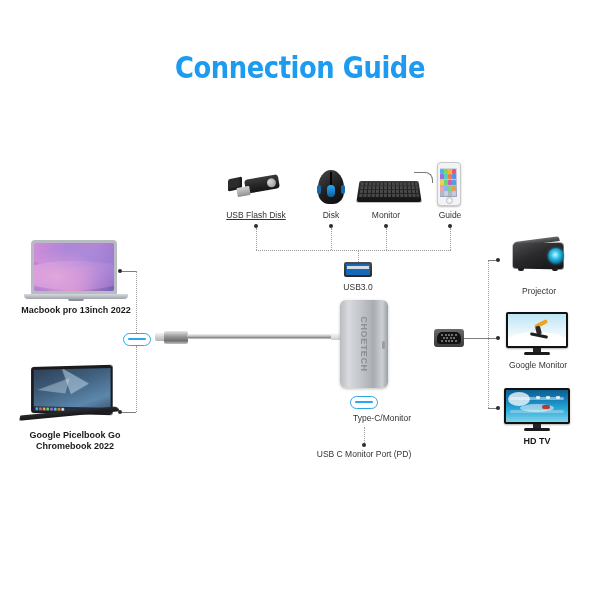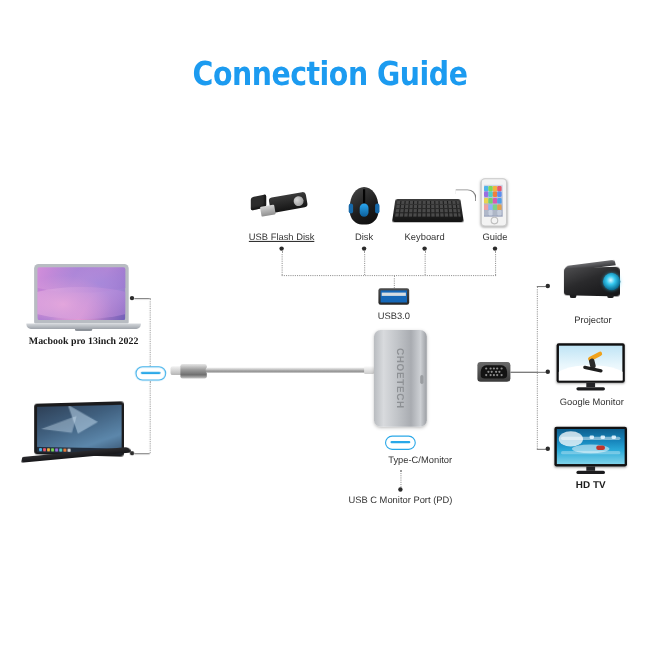--- a/index.html
+++ b/index.html
@@ -501,21 +501,21 @@
 
   <div class="abs" style="left:358px; top:172px; width:86px; height:32px;">
     <div class="kb-cord" style="left:56px; top:0px;"></div>
     <div class="kb-body" style="left:0px; top:8px;">
       <div class="kb-row" style="top:2px;"></div>
       <div class="kb-row" style="top:6px;"></div>
       <div class="kb-row" style="top:10px;"></div>
       <div class="kb-row" style="top:14px;"></div>
     </div>
   </div>
-  <div class="caption" style="left:355px; top:210px; width:62px;">Keyboard</div>
+  <div class="caption" style="left:355px; top:210px; width:62px;">Monitor</div>
   <div class="dot" style="left:384px; top:224px;"></div>
 
   <div class="abs" style="left:437px; top:162px; width:26px; height:46px;">
     <div class="phone-body" style="left:0; top:0;">
       <div class="phone-screen">
         <i style="background:#4fb3e8"></i>
           <i style="background:#7ed957"></i>
           <i style="background:#f2b33d"></i>
           <i style="background:#e8576b"></i>
         <i style="background:#9a6ee0"></i>
@@ -556,41 +556,43 @@
   <div class="abs" style="left:20px; top:240px; width:112px; height:62px;">
     <div class="mb-lid" style="left:11px; top:0px;">
       <div class="mb-screen">
         <div class="mb-wave" style="top:-12%; background:linear-gradient(90deg,#e8a8e0,#8f6fd0);"></div>
         <div class="mb-wave" style="top:38%; background:linear-gradient(90deg,#f3b9e4,#a87fd8);"></div>
       </div>
     </div>
     <div class="mb-base" style="left:4px; top:54px;"></div>
     <div class="mb-notch" style="left:48px; top:59px;"></div>
   </div>
-  <div class="caption bold" style="left:16px; top:305px; width:120px; font-size:9px;font-family:Liberation Serif, serif;">Macbook pro 13inch 2022</div>
+  <div class="caption bold" style="left:16px; top:305px; width:120px; font-size:9px;">Macbook pro 13inch 2022</div>
 
   <div class="abs" style="left:18px; top:366px; width:114px; height:60px;">
     <div class="cb-lid" style="left:10px; top:0px;">
       <div class="cb-screen">
         <div class="cb-shape" style="left:34%; top:8%; width:40%; height:52%; transform:rotate(18deg); clip-path:polygon(0 0,100% 30%,55% 100%);"></div>
         <div class="cb-shape" style="left:6%; top:30%; width:46%; height:34%; transform:rotate(-10deg); clip-path:polygon(0 40%,100% 0,80% 100%); background:rgba(210,230,245,.4);"></div>
         <div class="cb-bar">
           <i style="background:#4fb3e8"></i>
             <i style="background:#e8576b"></i>
             <i style="background:#f2b33d"></i>
           <i style="background:#7ed957"></i>
             <i style="background:#9a6ee0"></i>
             <i style="background:#4fd1c5"></i>
           <i style="background:#f07f3c"></i>
             <i style="background:#d8d8d8"></i>
         </div>
       </div>
     </div>
     <div class="cb-base" style="left:0px; top:44px;"></div>
   </div>
+  <div class="caption bold" style="left:14px; top:430px; width:122px; font-size:9px;">Google Picelbook Go
+Chromebook 2022</div>
 
   <div class="dot" style="left:118px; top:269px;"></div>
   <div class="solidline-h" style="left:122px; top:271px; width:14px;"></div>
   <div class="dotline-v" style="left:136px; top:271px; height:62px;"></div>
 
   <div class="dot" style="left:118px; top:410px;"></div>
   <div class="solidline-h" style="left:122px; top:412px; width:14px;"></div>
   <div class="dotline-v" style="left:136px; top:346px; height:66px;"></div>
 
   <div class="typec-icon" style="left:123px; top:333px;"></div>

